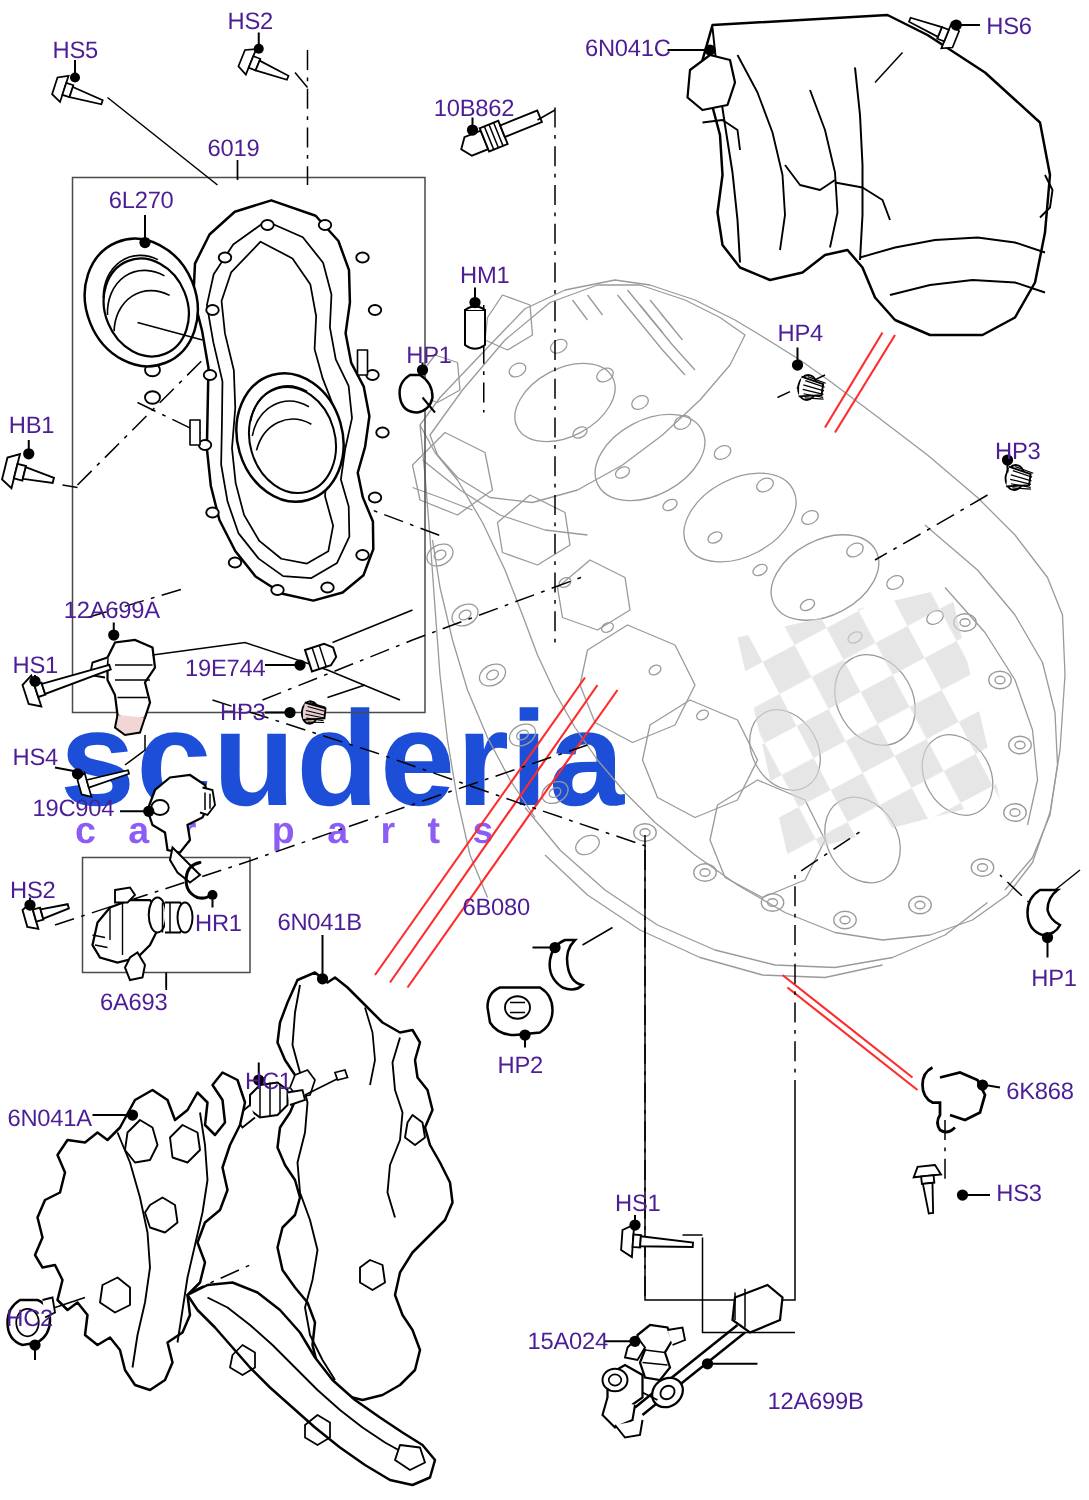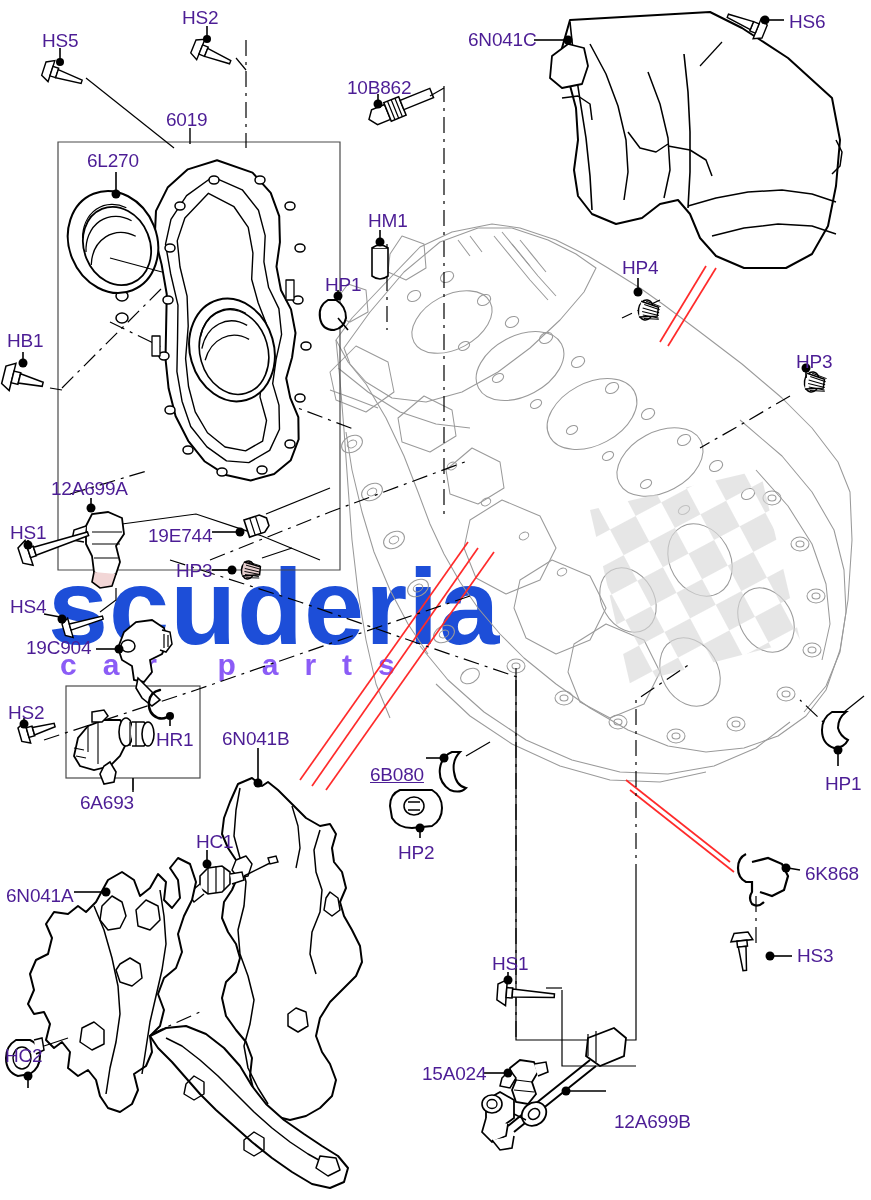--- a/index.html
+++ b/index.html
@@ -675,24 +675,24 @@
   <div class="callout" style="left:7px;   top:331px;">HB1</div>
   <div class="callout" style="left:51px;  top:479px;">12A699A</div>
   <div class="callout" style="left:10px;  top:523px;">HS1</div>
   <div class="callout" style="left:148px; top:526px;">19E744</div>
   <div class="callout" style="left:176px; top:561px;">HP3</div>
   <div class="callout" style="left:10px;  top:597px;">HS4</div>
   <div class="callout" style="left:26px;  top:638px;">19C904</div>
   <div class="callout" style="left:8px;   top:703px;">HS2</div>
   <div class="callout" style="left:156px; top:730px;">HR1</div>
   <div class="callout" style="left:222px; top:729px;">6N041B</div>
-  <div class="callout" style="left:370px; top:765px;text-decoration:underline;">6B080</div>
+  <div class="callout" style="left:370px; top:717px;">6B080</div>
   <div class="callout" style="left:825px; top:774px;">HP1</div>
   <div class="callout" style="left:80px;  top:793px;">6A693</div>
-  <div class="callout" style="left:196px; top:832px;">HC1</div>
+  <div class="callout" style="left:196px; top:856px;">HC1</div>
   <div class="callout" style="left:398px; top:843px;">HP2</div>
   <div class="callout" style="left:805px; top:864px;">6K868</div>
   <div class="callout" style="left:6px;   top:886px;">6N041A</div>
   <div class="callout" style="left:797px; top:946px;">HS3</div>
   <div class="callout" style="left:492px; top:954px;">HS1</div>
   <div class="callout" style="left:5px;   top:1046px;">HC2</div>
   <div class="callout" style="left:422px; top:1064px;">15A024</div>
   <div class="callout" style="left:614px; top:1112px;">12A699B</div>
 
 </div>

